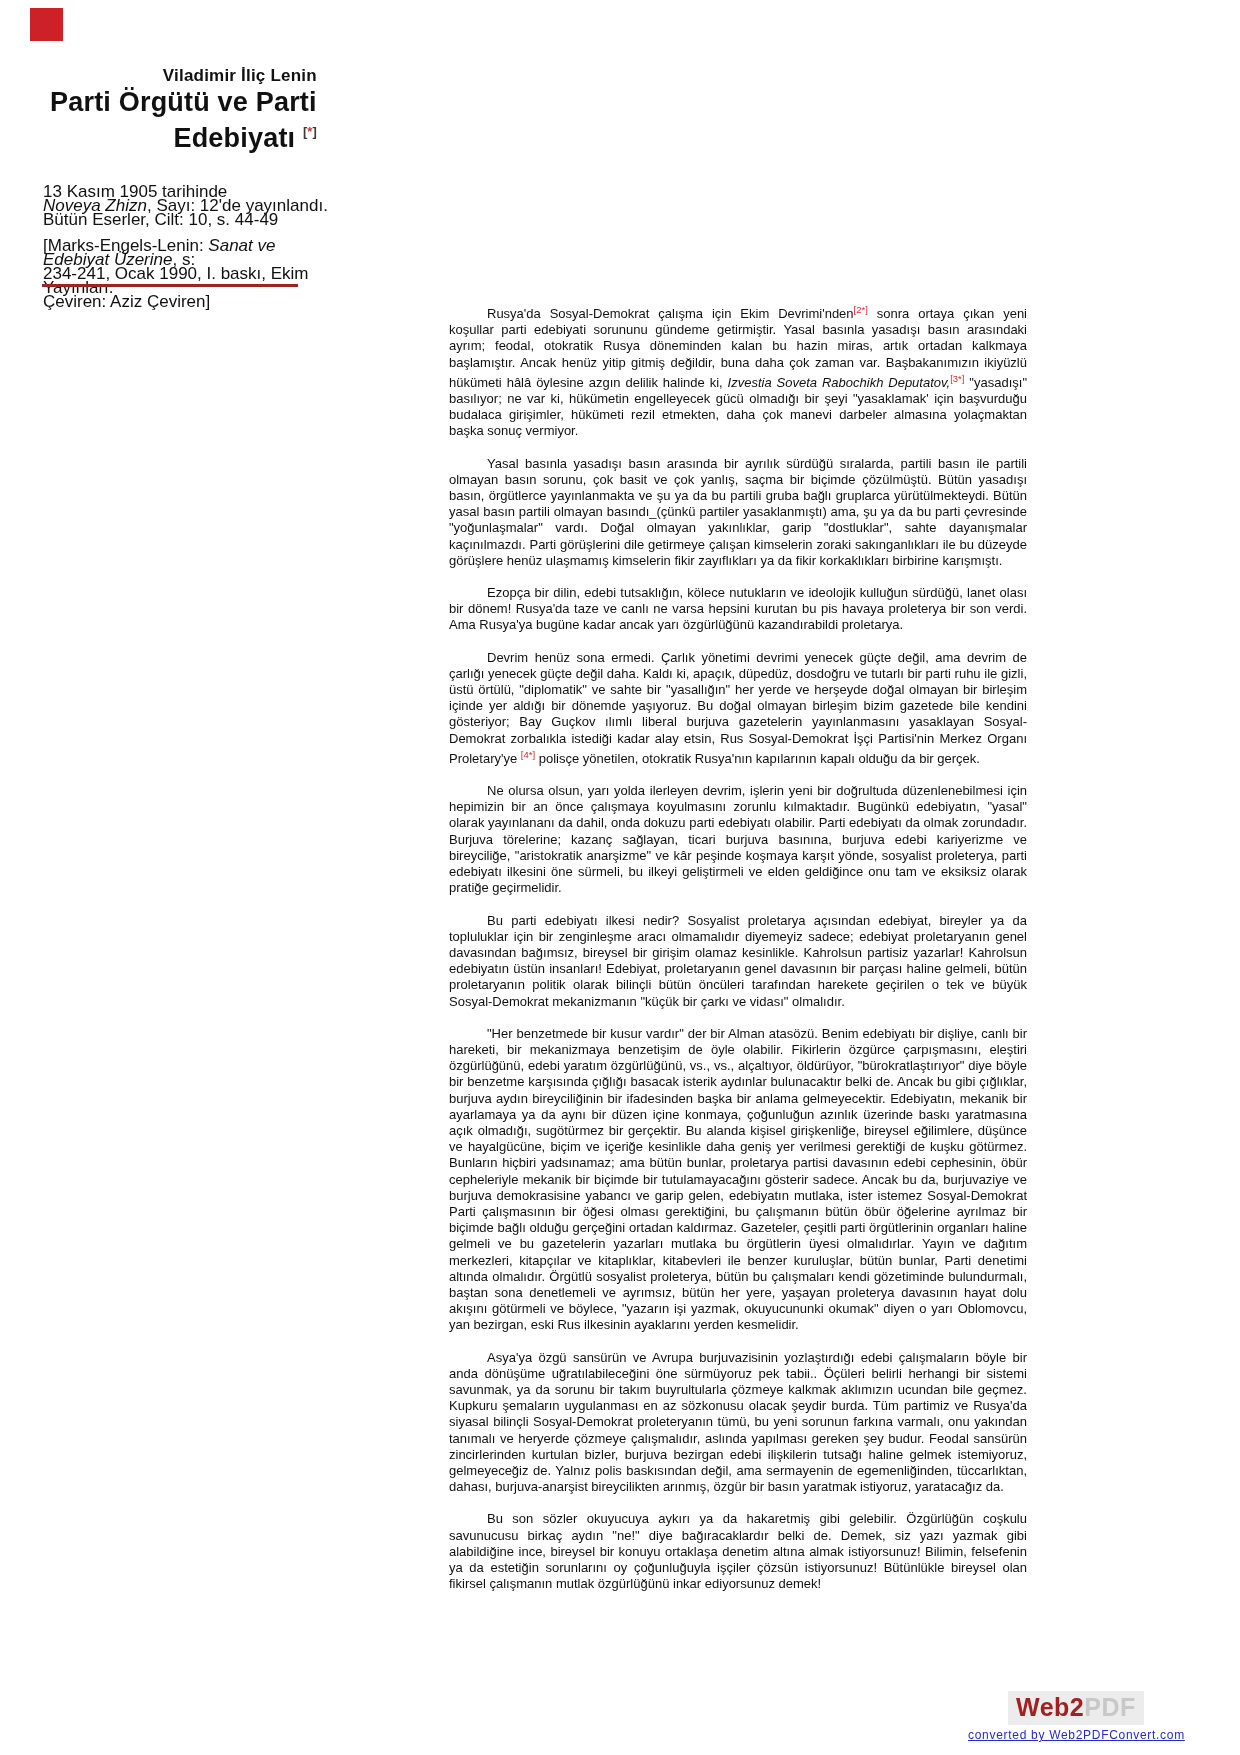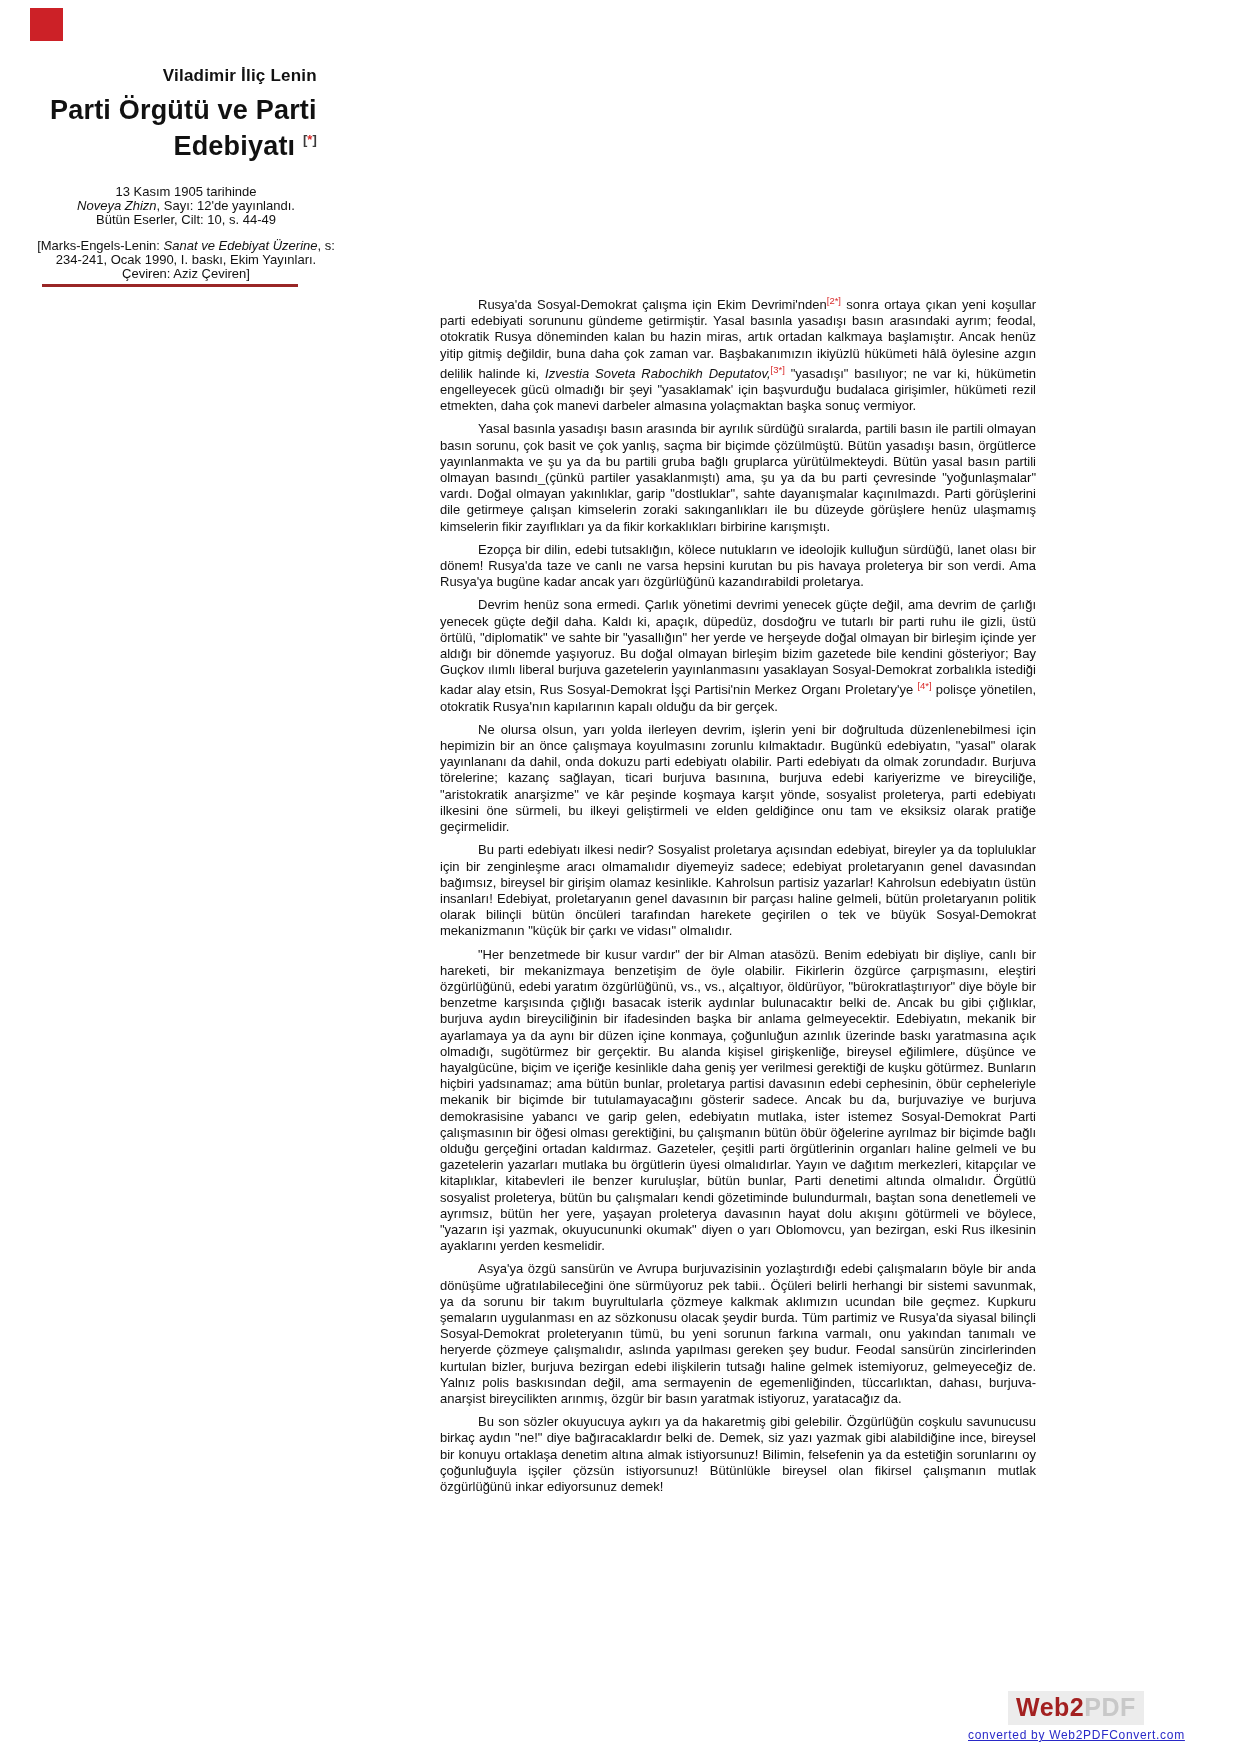--- a/index.html
+++ b/index.html
@@ -16,46 +16,46 @@
     width: 33px; height: 33px;
     background: var(--square-red, #cc2127);
   }
   .header { position: absolute; left: 50px; top: 66px; text-align: right; }
   .author {
     font-size: 17px; font-weight: bold; line-height: 20px;
     letter-spacing: 0.2px; padding-left: 2px;
   }
   .title {
     font-size: 27px; font-weight: bold; line-height: 29px;
-    margin-top: 10px; letter-spacing: 0.2px;
+    margin-top: 2px; letter-spacing: 0.2px;
   }
   .title-sup {
     font-size: 13px; font-weight: bold; vertical-align: 11px;
     letter-spacing: 0;
   }
   .title-sup .bracket { color: #3a3a3a; }
   .title-sup .star { color: var(--accent-red, #d92b2b); }
   .meta {
-    position: absolute; left: 36px; top: 185px;
-    width: 300px; font-size: 13px; line-height: 13.8px; text-align: center;
+    position: absolute; left: 43px; top: 185px;
+    width: 300px; font-size: 17px; line-height: 13.8px;
   }
   .meta-block { margin-bottom: 13px; }
   .it { font-style: italic; }
   .divider {
     position: absolute; left: 42px; top: 284px;
     width: 256px; height: 3px;
     background: var(--divider-red, #992626);
   }
   .article {
     position: absolute; left: 433px; top: 286px;
     width: 610px;
     font-size: 13px; line-height: 16.2px;
     text-align: justify;
   }
-  .article p { margin: 7px; text-indent: 38px; }
+  .article p { margin: 16px; text-indent: 38px; }
   .ref {
     color: var(--accent-red, #d92b2b);
     font-size: 9.5px;
     vertical-align: 5px;
     letter-spacing: 0;
     cursor: pointer;
   }
   .footer-logo {
     position: absolute; left: 1008px; top: 1691px;
     background: #ececec;

